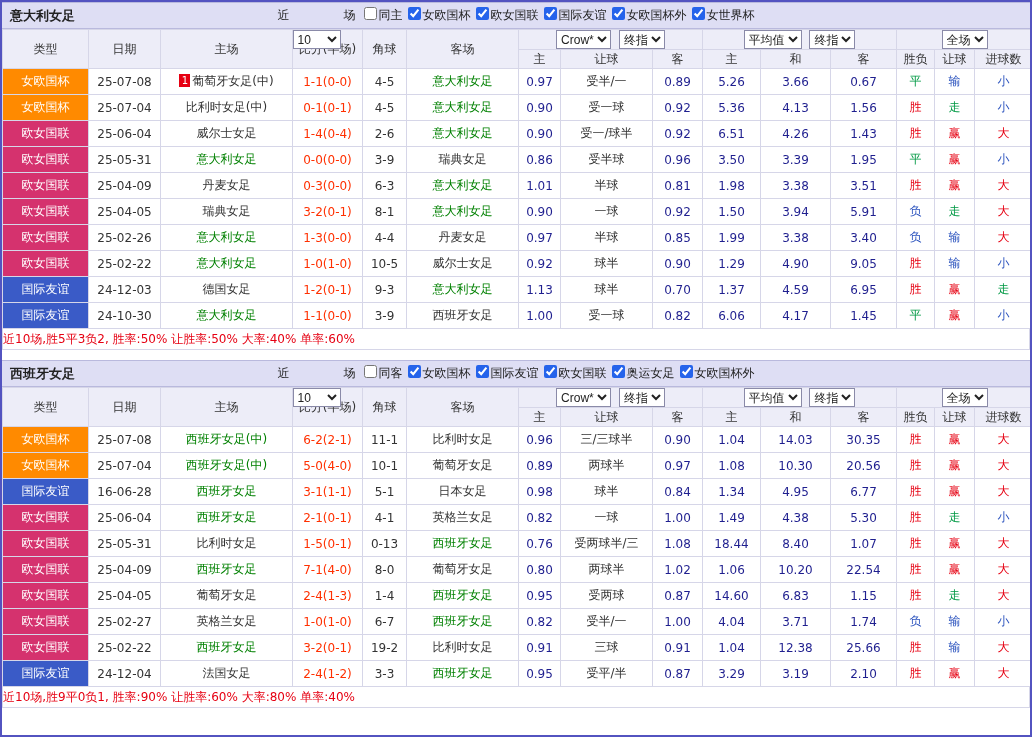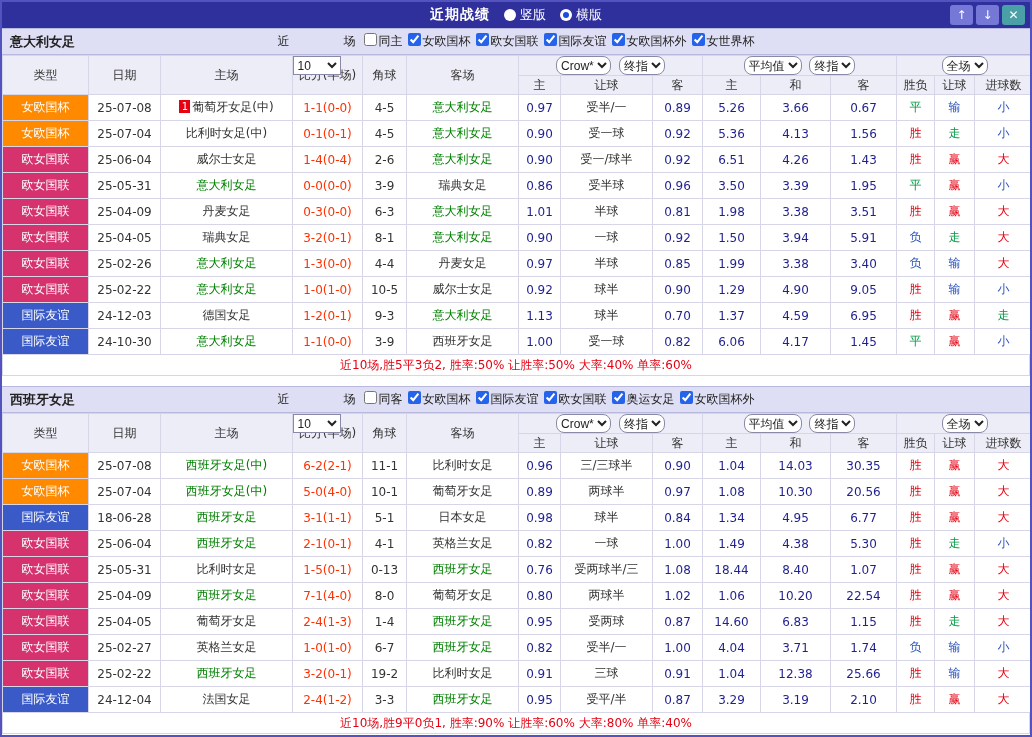--- a/index.html
+++ b/index.html
@@ -34,59 +34,41 @@
   .chk { display:inline-flex; align-items:flex-start; cursor:pointer; }
   input[type=checkbox] { width:13px; height:13px; margin:0 2px 0 5px; accent-color:#2563eb; }
   select { font-size:12px; height:19px; border:1px solid #8a8aa8; background:#fff; color:#222; }
   
   .results-table { width:100%; border-collapse:collapse; table-layout:fixed; }
   .results-table th, .results-table td {
     border:1px solid #d6d6e8; font-size:12px; text-align:center;
     overflow:hidden; white-space:nowrap; padding:0;
   }
   thead th { background:#ededf8; font-weight:normal; color:#333; height:19px; }
-  thead .dd-cell select { margin:0 2px; max-width:72px;border-radius:8px; }
+  thead .dd-cell select { margin:0 2px; max-width:72px; }
   tbody td { height:26px; color:#333; background:#fff; }
   .type-cell { color:#fff; }
   .score-cell { color:#ff3000; }
   .date-cell, .corner-cell { color:#333; }
   .team-cell .focus { color:#008000; }
   .odds-cell { color:#1f1f8f; }
   .hcap-cell { color:#333; }
   .res-cell { font-weight:normal; }
   .mark { display:inline-block; background:#e60012; color:#fff; font-size:10px; line-height:13px; min-width:11px; padding:0 1px; margin-right:2px; vertical-align:1px; }
   .summary {
-    height:21px; line-height:21px; text-align:center; color:#e60012; font-size:12px;
+    height:21px; line-height:21px; color:#e60012; font-size:12px;
     border:1px solid #d6d6e8; border-top:0;
   }
   .section-gap { height:10px; background:#fff; }
 </style>
 </head>
 <body>
 
 <div class="page">
 
-  <div class="topbar">
-    <div class="topbar-center">
-      <span class="topbar-title">近期战绩</span>
-      <span class="radio-opt">
-        <span class="radio"></span>
-        <span>竖版</span>
-      </span>
-      <span class="radio-opt">
-        <span class="radio checked"></span>
-        <span>横版</span>
-      </span>
-    </div>
-    <div class="topbar-btns">
-      <span class="tb-btn">↑</span>
-      <span class="tb-btn">↓</span>
-      <span class="tb-btn close">✕</span>
-    </div>
-  </div>
 
   <section class="team-section">
     <div class="section-bar">
       <div class="filters">
         <span>近</span>
         <select><option>10</option></select>
         <span>场</span>
         <span class="checks"><label class="chk">
               <input type="checkbox" style="">
               <span>同主</span>
@@ -445,21 +427,21 @@
             <td class="odds-cell">0.97</td>
             <td class="odds-cell">1.08</td>
             <td class="odds-cell">10.30</td>
             <td class="odds-cell">20.56</td>
             <td class="res-cell" style="color: rgb(230, 0, 18);">胜</td>
             <td class="res-cell" style="color: rgb(230, 0, 18);">赢</td>
             <td class="res-cell" style="color: rgb(230, 0, 18);">大</td>
           </tr>
           <tr>
             <td class="type-cell" style="background: rgb(58, 91, 199);">国际友谊</td>
-            <td class="date-cell">18-06-28</td>
+            <td class="date-cell">16-06-28</td>
             <td class="team-cell"><span class="focus">西班牙女足</span></td>
             <td class="score-cell">3-1(1-1)</td>
             <td class="corner-cell">5-1</td>
             <td class="team-cell"><span>日本女足</span></td>
             <td class="odds-cell">0.98</td>
             <td class="hcap-cell">球半</td>
             <td class="odds-cell">0.84</td>
             <td class="odds-cell">1.34</td>
             <td class="odds-cell">4.95</td>
             <td class="odds-cell">6.77</td>

